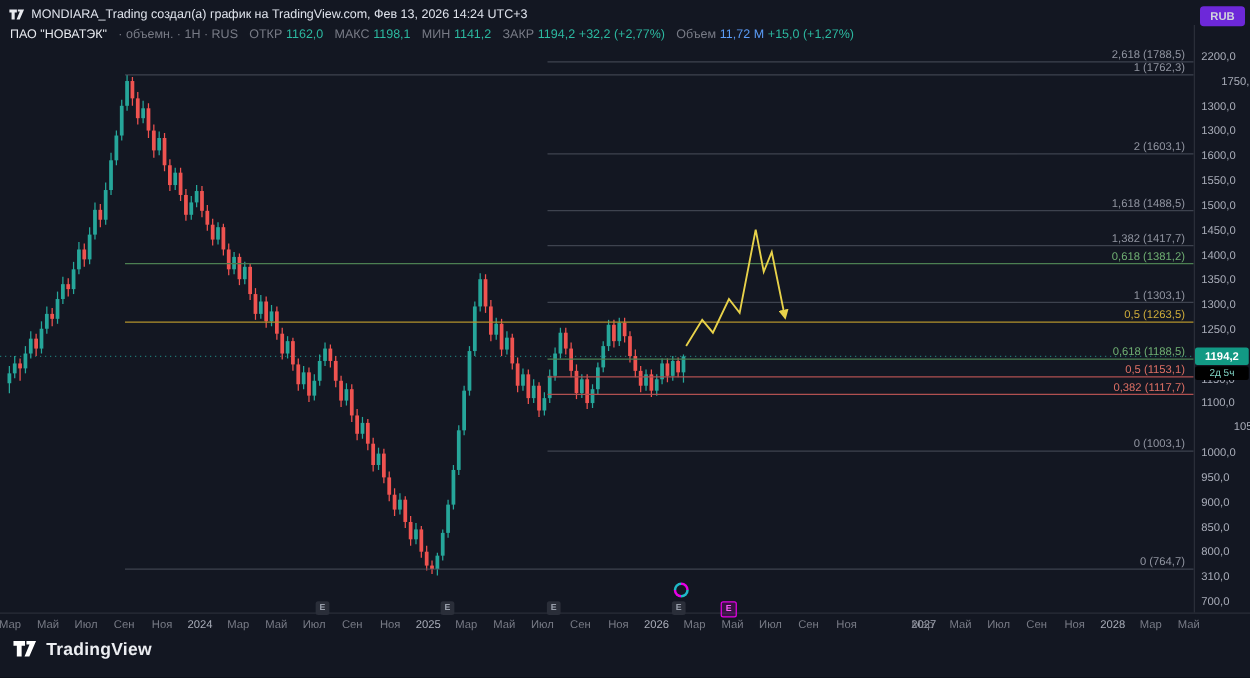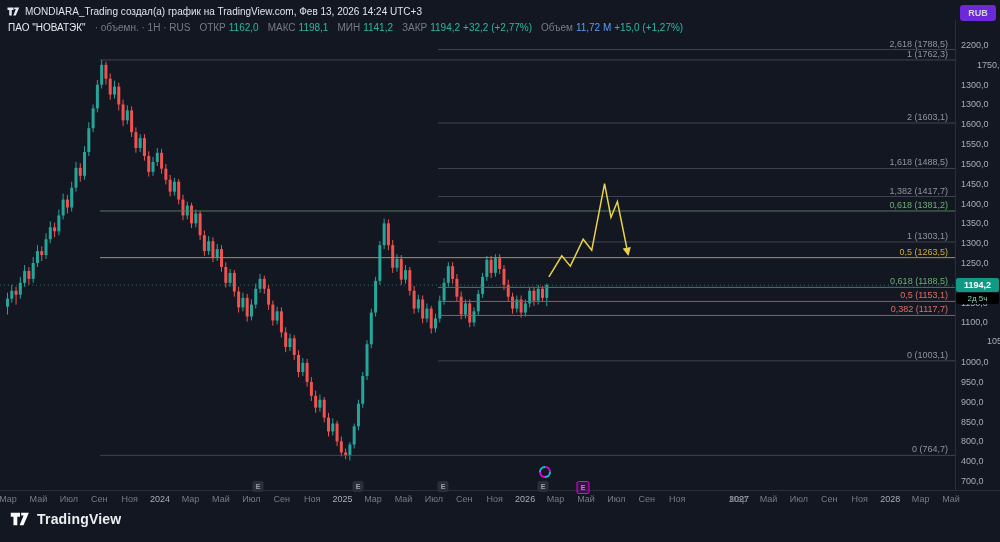--- a/index.html
+++ b/index.html
@@ -402,21 +402,21 @@
       <div class="ytick" style="top: 258px;">1250,0</div>
       <div class="ytick" style="top: 277.818px;">1200,0</div>
       <div class="ytick" style="top: 297.636px;">1150,0</div>
       <div class="ytick" style="top: 317.455px;">1100,0</div>
       <div class="ytick" style="top: 336px; margin-left: 26px;">1050,0</div>
       <div class="ytick" style="top: 357.091px;">1000,0</div>
       <div class="ytick" style="top: 376.909px;">950,0</div>
       <div class="ytick" style="top: 396.727px;">900,0</div>
       <div class="ytick" style="top: 416.545px;">850,0</div>
       <div class="ytick" style="top: 436.364px;">800,0</div>
-      <div class="ytick" style="top: 456.182px;">400,0</div>
+      <div class="ytick" style="top: 456.182px;">310,0</div>
       <div class="ytick" style="top: 476px;">700,0</div>
     </div>
   <div class="time-border"></div>
   <div id="xticks">
       <div class="xtick" style="left: 8px;">Мар</div>
       <div class="xtick" style="left: 38.42px;">Май</div>
       <div class="xtick" style="left: 68.84px;">Июл</div>
       <div class="xtick" style="left: 99.26px;">Сен</div>
       <div class="xtick" style="left: 129.68px;">Ноя</div>
       <div class="xtick year" style="left: 160.1px;">2024</div>

